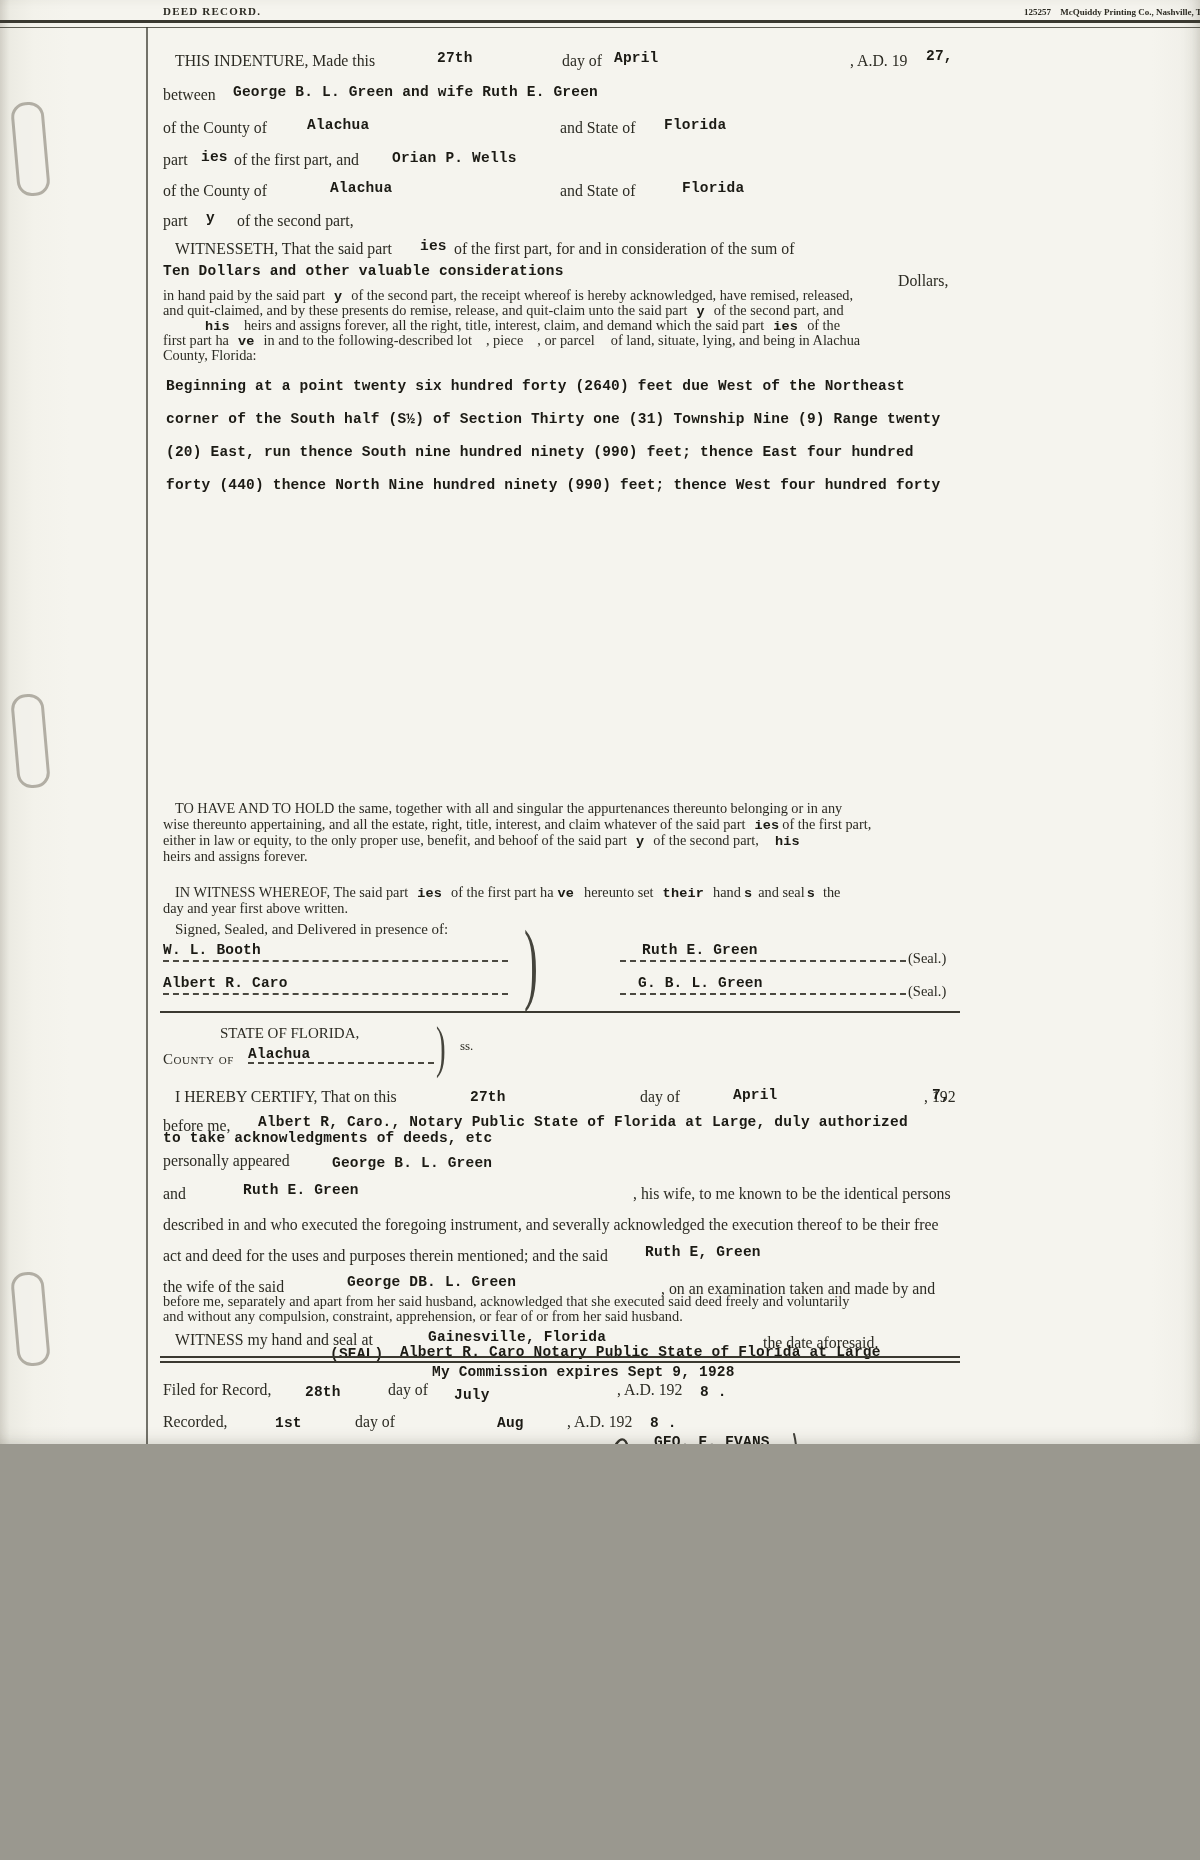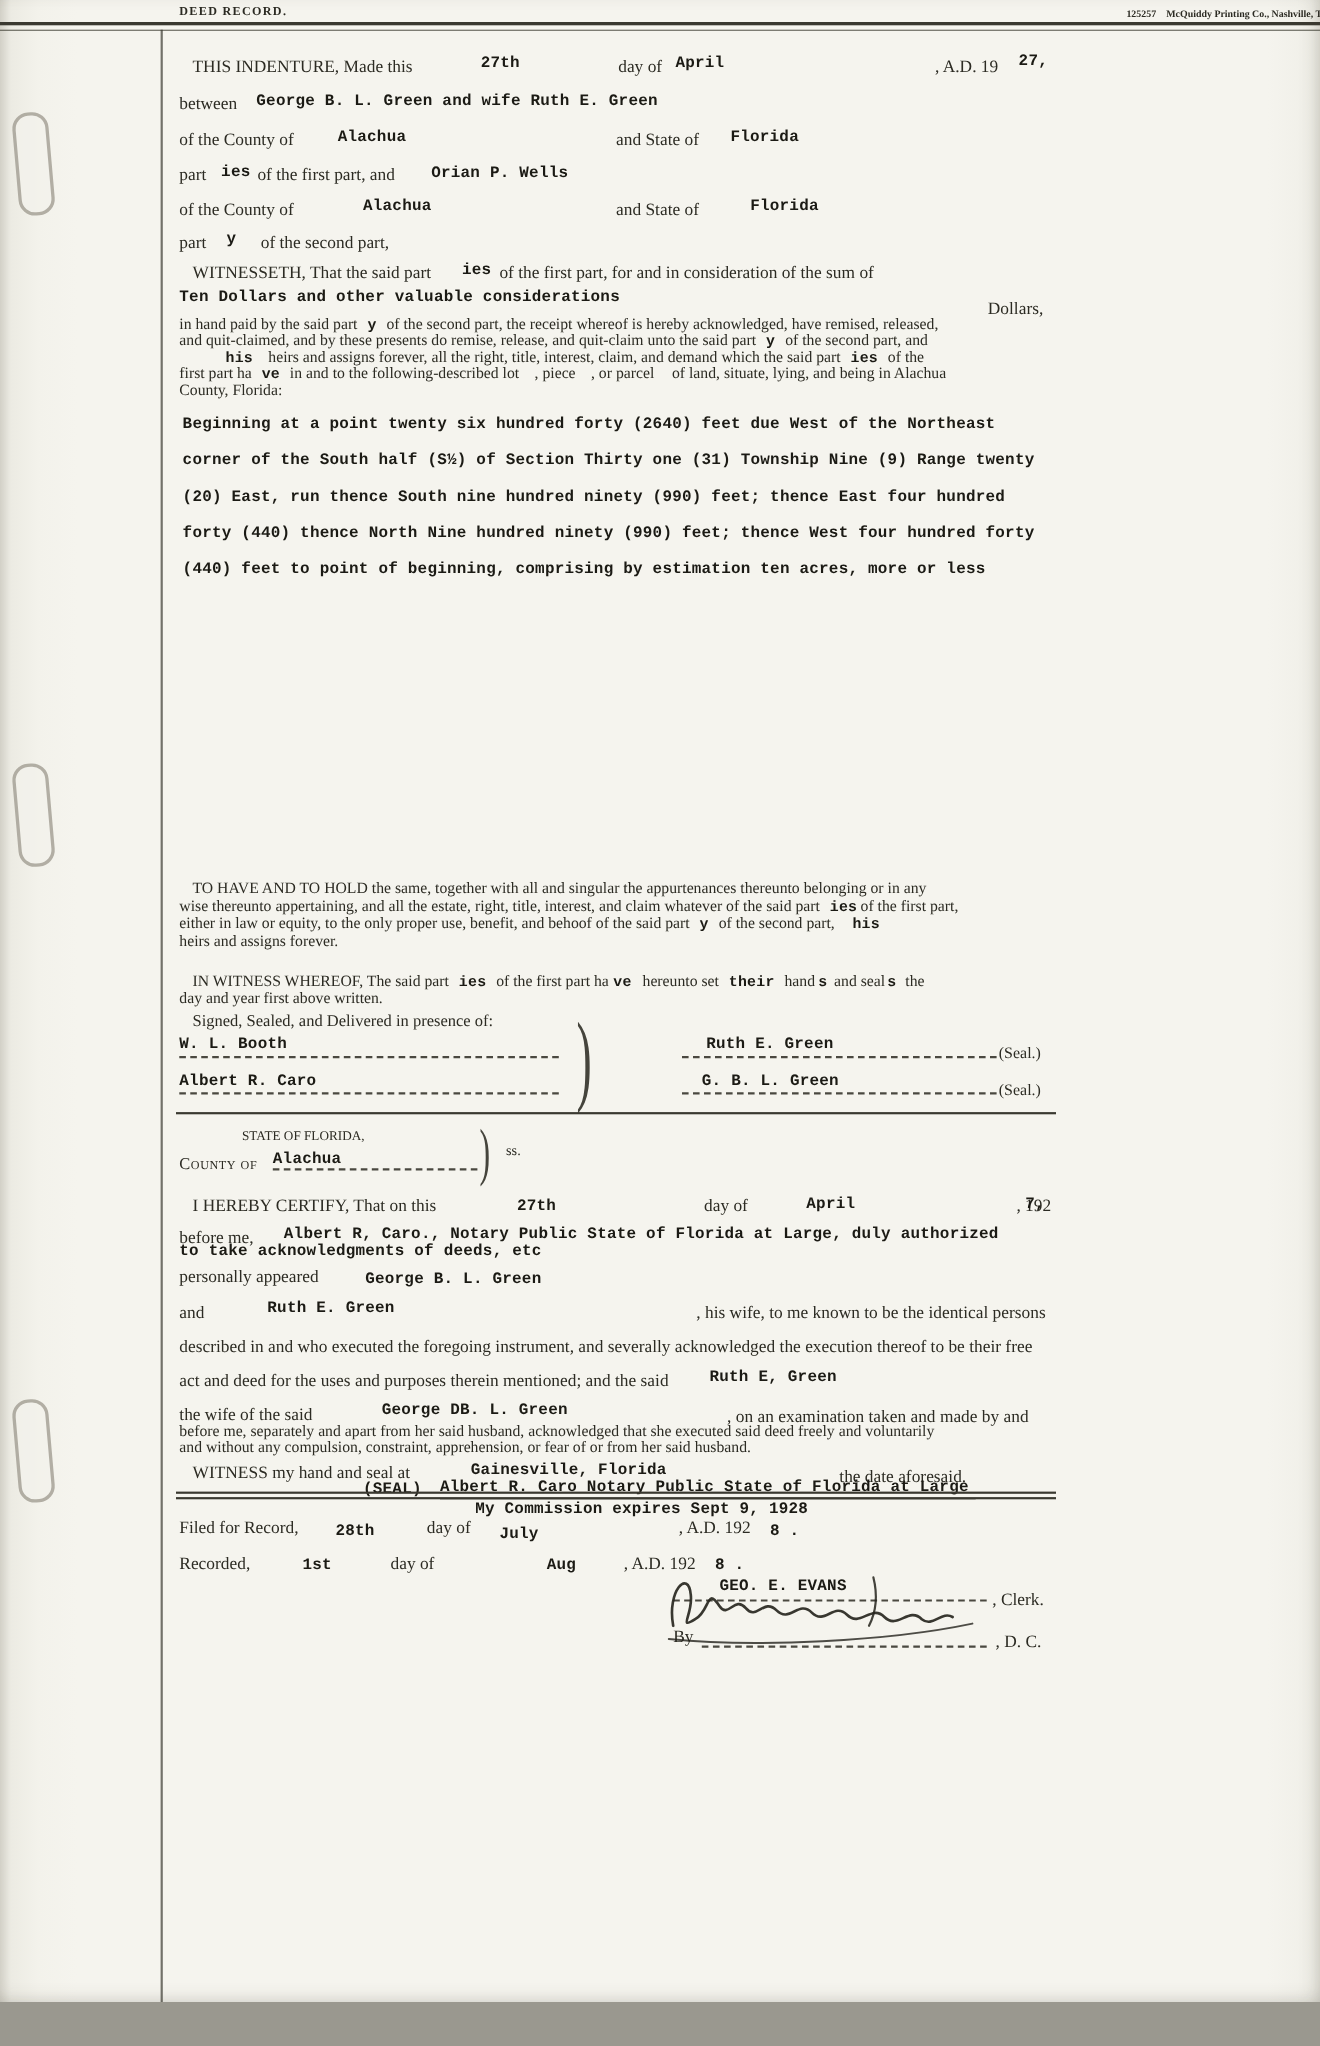--- a/index.html
+++ b/index.html
@@ -1,17 +1,17 @@
 <!DOCTYPE html>
 <html><head>
 <meta charset="utf-8">
 <style>
   html,body{margin:0;padding:0;}
   body{background:#9a988f;font-family:"Liberation Serif",serif;}
-  .page{position:relative;width:1200px;height:1820px;overflow:hidden;color:#2c2b23;
+  .page{position:relative;width:1200px;height:1444px;overflow:hidden;color:#2c2b23;
     background:linear-gradient(90deg,#d6d4cb 0,#ecebe3 10px,#f3f2eb 34px,#f5f4ee 70px,#f5f4ee 96%,#efeee7 100%);
     box-shadow:inset -10px 0 18px -10px rgba(60,55,40,.25), inset 0 -10px 18px -10px rgba(60,55,40,.18);}
   .a{position:absolute;white-space:nowrap;}
   .p{font-family:"Liberation Serif",serif;color:#2c2b23;}
   .md{font-size:15.8px;}
   .sm{font-size:14.3px;line-height:15.6px;}
   .t{font-family:"Liberation Mono","DejaVu Sans Mono",monospace;font-weight:700;color:#1b1a14;font-size:14.5px;letter-spacing:.2px;}
   .tin{margin:0 9px;}
   .rule{position:absolute;background:#3a3930;}
   .dashw{position:absolute;border-bottom:2px dashed #4a4840;height:20px;}
@@ -76,21 +76,20 @@
   <div class="a p sm" style="left:163px;top:288px;"><span>in hand paid by the said part</span><span class="t tin" style="font-size:13.5px;">y</span><span>of the second part, the receipt whereof is hereby acknowledged, have remised, released,</span></div>
   <div class="a p sm" style="left:163px;top:303px;"><span>and quit-claimed, and by these presents do remise, release, and quit-claim unto the said part</span><span class="t tin" style="font-size:13.5px;">y</span><span>of the second part, and</span></div>
   <div class="a p sm" style="left:163px;top:318px;"><span class="t" style="font-size:13.5px;margin:0 14px 0 42px;">his</span><span>heirs and assigns forever, all the right, title, interest, claim, and demand which the said part</span><span class="t tin" style="font-size:13.5px;">ies</span><span>of the</span></div>
   <div class="a p sm" style="left:163px;top:333px;"><span>first part ha</span><span class="t tin" style="font-size:13.5px;">ve</span><span>in and to the following-described lot</span><span style="margin-left:14px;">, piece</span><span style="margin-left:14px;">, or parcel</span><span style="margin-left:16px;">of land, situate, lying, and being in Alachua</span></div>
   <div class="a p sm" style="left:163px;top:348px;"><span>County, Florida:</span></div>
 
   <div class="a t" style="left:166px;top:378px;">Beginning at a point twenty six hundred forty (2640) feet due West of the Northeast</div>
   <div class="a t" style="left:166px;top:411px;">corner of the South half (S½) of Section Thirty one (31) Township Nine (9) Range twenty</div>
   <div class="a t" style="left:166px;top:444px;text-align:right;">(20) East, run thence South nine hundred ninety (990) feet; thence East four hundred</div>
   <div class="a t" style="left:166px;top:477px;">forty (440) thence North Nine hundred ninety (990) feet; thence West four hundred forty</div>
-  <div class="a t" style="left:166px;top:510px;">(440) feet to point of beginning, comprising by estimation ten acres, more or less</div>
 
   <div class="a p sm" style="left:175px;top:801px;"><span>TO HAVE AND TO HOLD the same, together with all and singular the appurtenances thereunto belonging or in any</span></div>
   <div class="a p sm" style="left:163px;top:817px;"><span>wise thereunto appertaining, and all the estate, right, title, interest, and claim whatever of the said part</span><span class="t" style="font-size:13.5px;margin:0 3px 0 9px;">ies</span><span>of the first part,</span></div>
   <div class="a p sm" style="left:163px;top:833px;"><span>either in law or equity, to the only proper use, benefit, and behoof of the said part</span><span class="t tin" style="font-size:13.5px;">y</span><span>of the second part,</span><span class="t" style="font-size:13.5px;margin-left:16px;">his</span></div>
   <div class="a p sm" style="left:163px;top:849px;"><span>heirs and assigns forever.</span></div>
 
   <div class="a p sm" style="left:175px;top:885px;"><span>IN WITNESS WHEREOF, The said part</span><span class="t tin" style="font-size:13.5px;">ies</span><span>of the first part ha</span><span class="t" style="font-size:13.5px;margin:0 10px 0 4px;">ve</span><span>hereunto set</span><span class="t tin" style="font-size:13.5px;">their</span><span>hand</span><span class="t" style="font-size:13.5px;margin:0 6px 0 3px;">s</span><span>and seal</span><span class="t" style="font-size:13.5px;margin:0 8px 0 2px;">s</span><span>the</span></div>
   <div class="a p sm" style="left:163px;top:901px;"><span>day and year first above written.</span></div>
 
   <span class="a p" style="left:175px;top:921px;font-size:15px;">Signed, Sealed, and Delivered in presence of:</span>
@@ -100,21 +99,21 @@
   <div class="dashw" style="left:163px;top:940px;width:345px;"><span class="t">W. L. Booth</span></div>
   <div class="dashw" style="left:620px;top:940px;width:286px;"><span class="t" style="margin-left:22px;">Ruth E. Green</span></div>
   <span class="a p" style="left:908px;top:950px;font-size:14.5px;">(Seal.)</span>
 
   <div class="dashw" style="left:163px;top:973px;width:345px;"><span class="t">Albert R. Caro</span></div>
   <div class="dashw" style="left:620px;top:973px;width:286px;"><span class="t" style="margin-left:18px;">G. B. L. Green</span></div>
   <span class="a p" style="left:908px;top:983px;font-size:14.5px;">(Seal.)</span>
 
   <div class="rule" style="left:160px;top:1011px;width:800px;height:2px;"></div>
 
-  <span class="a p" style="left:220px;top:1025px;font-size:12px;">STATE OF FLORIDA,</span>
+  <span class="a p" style="left:220px;top:1025px;font-size:15px;">STATE OF FLORIDA,</span>
   <span class="a p sc" style="left:163px;top:1051px;font-size:15px;">County of</span>
   <div class="dashw" style="left:248px;top:1044px;width:186px;height:18px;"><span class="t">Alachua</span></div>
   <span class="brace" style="left:436px;top:1020px;font-size:58px;line-height:54px;transform:scaleX(.5);">)</span>
   <span class="a p" style="left:460px;top:1038px;font-size:13px;">ss.</span>
 
   <span class="a p md" style="left:175px;top:1088px;">I HEREBY CERTIFY, That on this</span>
   <span class="a t" style="left:470px;top:1089px;">27th</span>
   <span class="a p md" style="left:640px;top:1088px;">day of</span>
   <span class="a t" style="left:733px;top:1087px;">April</span>
   <span class="a p md" style="left:924px;top:1088px;">, 192</span>

